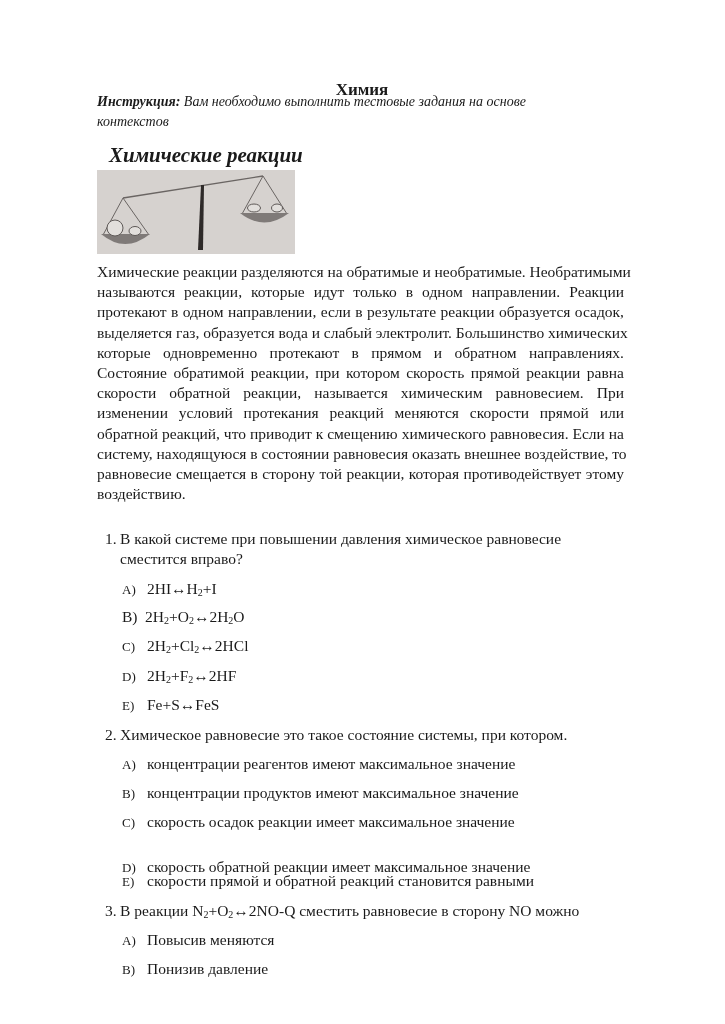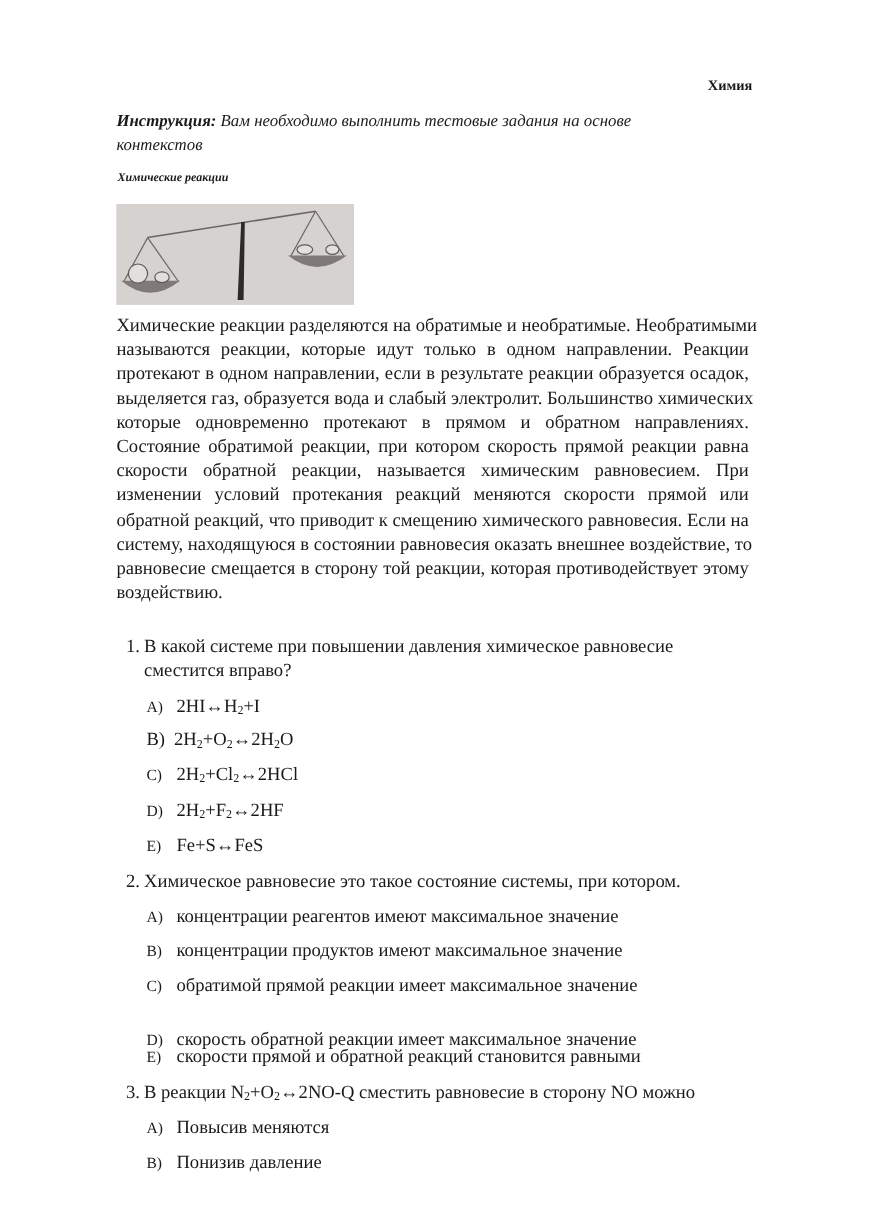--- a/index.html
+++ b/index.html
@@ -17,43 +17,43 @@
     }
     .page {
       position: absolute;
       left: 97px;
       top: 0;
       width: 530px;
     }
     .title {
       position: absolute;
       left: 0;
-      top: 64px;
+      top: 80px;
       width: 530px;
-      text-align: right;
+      text-align: center;
       font-weight: bold;
-      font-size: 12px;
+      font-size: 17px;
     }
     .instruction {
       position: absolute;
       left: 0;
       top: 92px;
       width: 530px;
       font-style: italic;
       font-size: 14px;
       line-height: 20px;
     }
     .instruction b { font-weight: bold; }
     .section-title {
       position: absolute;
-      left: 1px;
+      left: 12px;
       top: 143px;
       font-style: italic;
       font-weight: bold;
-      font-size: 10px;
+      font-size: 21px;
     }
     .figure {
       position: absolute;
       left: 0;
       top: 170px;
       width: 198px;
       height: 84px;
       background: #d4d0ce;
     }
     .paragraph {
@@ -177,21 +177,21 @@
     <span class="q-num">2.</span><span>Химическое равновесие это такое состояние системы, при котором.</span>
   </div>
 
   <div class="option" style="top:755px;">
     <span class="opt-letter">A)</span><span>концентрации реагентов имеют максимальное значение</span>
   </div>
   <div class="option" style="top:784px;font-family:Liberation Serif, serif;">
     <span class="opt-letter">B)</span><span>концентрации продуктов имеют максимальное значение</span>
   </div>
   <div class="option" style="top:813px;">
-    <span class="opt-letter">C)</span><span>обратимой прямой реакции имеет максимальное значение</span>
+    <span class="opt-letter">C)</span><span>скорость осадок реакции имеет максимальное значение</span>
   </div>
   <div class="option" style="top:858px;">
     <span class="opt-letter">D)</span><span>скорость обратной реакции имеет максимальное значение</span>
   </div>
   <div class="option" style="top:872px;">
     <span class="opt-letter">E)</span><span>скорости прямой и обратной реакций становится равными</span>
   </div>
 
   <div class="question" style="top:901px;">
     <span class="q-num">3.</span><span><span>В реакции N</span><sub>2</sub><span>+O</span><sub>2</sub><span>↔2NO-Q сместить равновесие в сторону NO можно</span></span>

